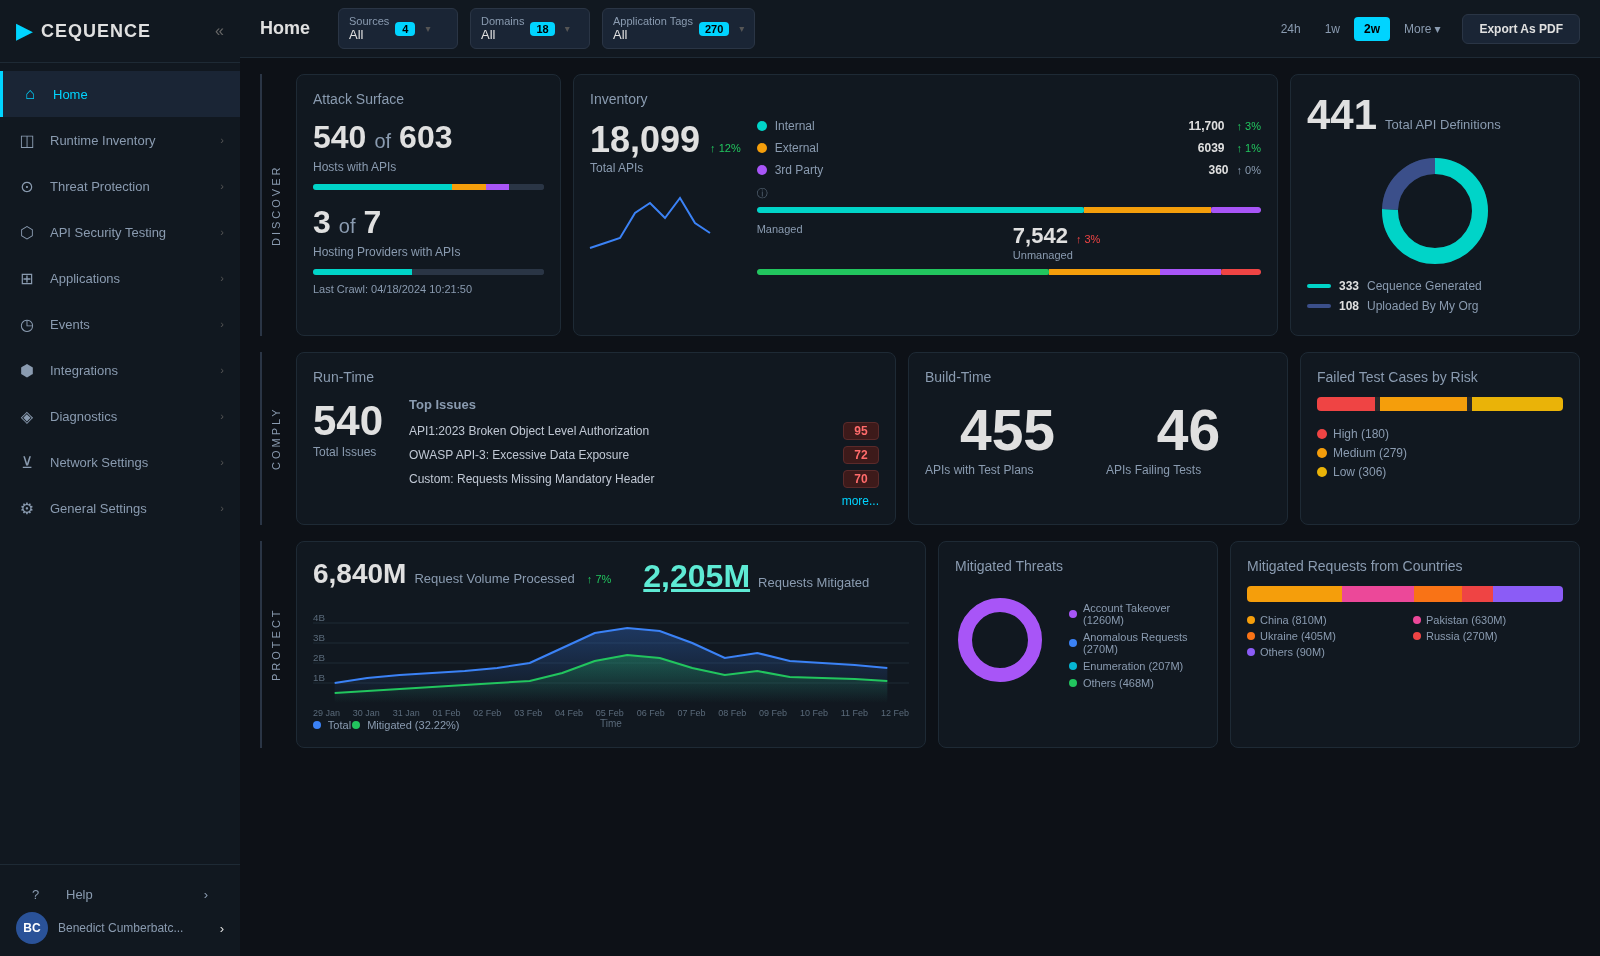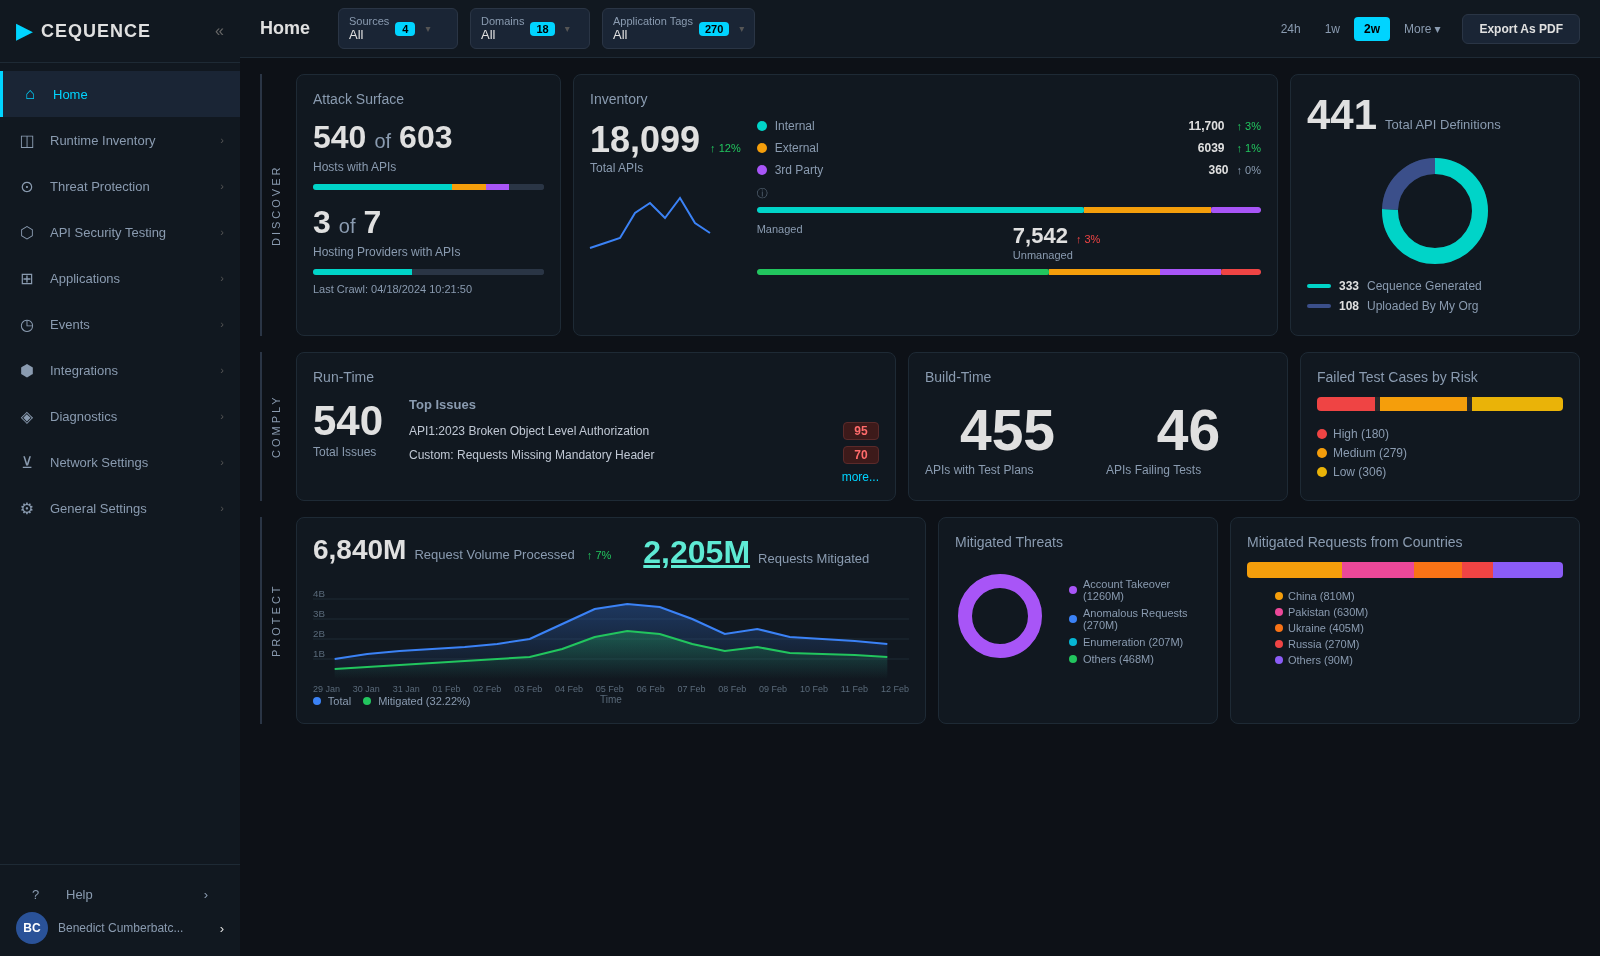--- a/index.html
+++ b/index.html
@@ -113,29 +113,29 @@
 
     .buildtime-inner { display: flex; gap: 16px; }
     .buildtime-item { flex: 1; }
     .buildtime-big { font-size: 57px; font-weight: 700; color: #e0e0e0; text-align: center; }
     .buildtime-label { font-size: 12px; color: #8a9bb0; }
     .risk-bar-wrapper { margin-bottom: 16px; }
     .risk-bar-multi { height: 14px; border-radius: 4px; display: flex; overflow: hidden; }
     .risk-legend { margin-top: 10px; }
     .risk-legend-item { display: flex; align-items: center; gap: 6px; margin-bottom: 5px; font-size: 12px; color: #8a9bb0; }
     .risk-dot { width: 10px; height: 10px; border-radius: 50%; flex-shrink: 0; }
-    .chart-legend { display: flex; gap: 12px; margin-top: 6px; font-size: 11px; color: #8a9bb0; }
+    .chart-legend { display: flex; gap: 1px; margin-top: 6px; font-size: 11px; color: #8a9bb0; }
     .legend-dot { width: 8px; height: 8px; border-radius: 50%; display: inline-block; margin-right: 4px; }
     .threat-legend { margin-top: 16px; }
     .threat-legend-item { display: flex; align-items: center; gap: 6px; margin-bottom: 5px; font-size: 11px; color: #8a9bb0; }
     .threat-dot { width: 8px; height: 8px; border-radius: 50%; flex-shrink: 0; }
 
     .countries-bar-row { height: 16px; display: flex; border-radius: 4px; overflow: hidden; margin-bottom: 12px; }
     .country-legend { display: flex; flex-wrap: wrap; gap: 4px 16px; }
-    .country-item { display: flex; align-items: center; gap: 5px; font-size: 11px; color: #8a9bb0; width: calc(50% - 8px); margin-left: 28px; }
+    .country-item { display: flex; align-items: center; gap: 5px; font-size: 11px; color: #8a9bb0; width: calc(50% - 8px); }
     .country-dot { width: 8px; height: 8px; border-radius: 50%; flex-shrink: 0; }
 
     
     svg { overflow: visible; }
 
     .row-section { display: flex; gap: 0; }
     .label-col { writing-mode: vertical-rl; transform: rotate(180deg); font-size: 11px; color: #8a9bb0; letter-spacing: 3px; text-transform: uppercase; border-right: 2px solid #2a3545; padding-right: 6px; margin-right: 12px; min-width: 24px; display: flex; align-items: center; justify-content: center; }
     .cards-col { flex: 1; display: flex; gap: 12px; }
   </style>
 </head>
@@ -406,20 +406,24 @@
               <div class="runtime-big">540</div>
               <div class="runtime-label">Total Issues</div>
             </div>
             <div class="issues-table">
               <div class="issues-title">Top Issues</div>
               <div class="issue-row">
                 <span class="issue-text">API1:2023 Broken Object Level Authorization</span>
                 <span class="issue-badge">95</span>
               </div>
               <div class="issue-row">
+                <span class="issue-text">OWASP API-3: Excessive Data Exposure</span>
+                <span class="issue-badge">72</span>
+              </div>
+              <div class="issue-row">
                 <span class="issue-text">Custom: Requests Missing Mandatory Header</span>
                 <span class="issue-badge">70</span>
               </div>
               <a class="more-link">more...</a>
             </div>
           </div>
         </div>
 
         <div class="card" style="flex:0 0 380px;">
           <div class="card-title">Build-Time</div>

